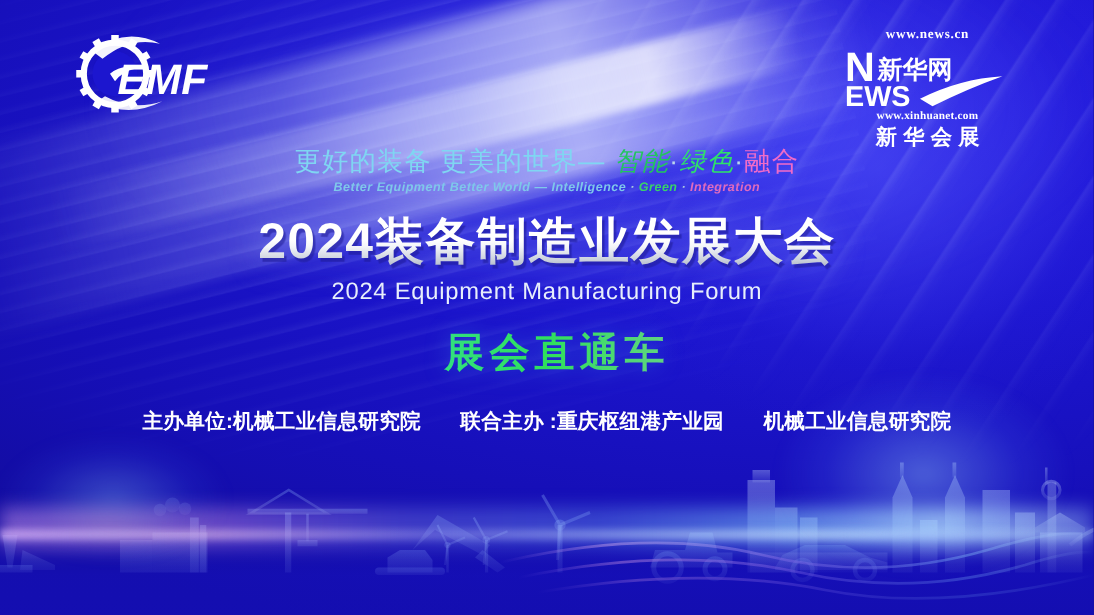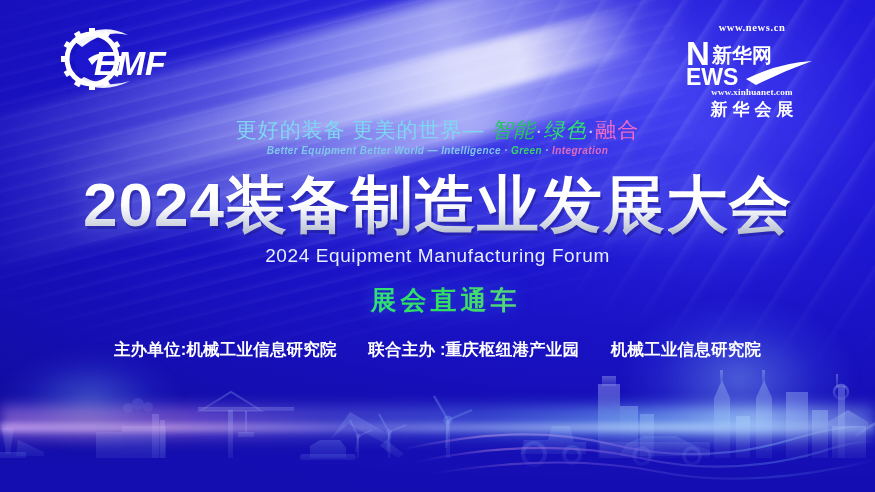--- a/index.html
+++ b/index.html
@@ -142,21 +142,21 @@
   }
 
   
   .logo-emf{
     position:absolute; left:58px; top:25px;
     width:120px; height:68px;
   }
   .logo-emf svg{ width:100%; height:100%; display:block; }
 
   .logo-xinhua{
-    position:absolute; right:48px; top:22px;
+    position:absolute; right:58px; top:22px;
     width:150px; text-align:center;
     color:#fff;
   }
   .xh-url-top{
     font-size:10.5px; letter-spacing:.6px; font-weight:700;
     color:#ffffff; line-height:1.1; margin-bottom:1px;
     font-family:"Liberation Serif","DejaVu Serif",serif;
   }
   .xh-mark{
     position:relative; width:132px; height:52px; margin:0 auto;
@@ -196,39 +196,39 @@
     font-size:10px; font-style:italic; font-weight:600;
     letter-spacing:.4px; white-space:nowrap;
   }
   .tagline-en .cy{ color:#7fc8ea; }
   .tagline-en .gr{ color:#3ad36a; }
   .tagline-en .pk{ color:#e06bbe; }
   .tagline-en .dot{ color:#a8c4e0; }
 
   .main-title{
     margin-top:17px;
-    font-size:62px; font-weight:700;
+    font-size:40px; font-weight:700;
     letter-spacing:1px; line-height:1.02;
     white-space:nowrap;
     background:linear-gradient(180deg,#ffffff 0%,#ffffff 46%,#f2f4f8 60%,#c9cfdb 86%,#aeb6c6 100%);
     -webkit-background-clip:text; background-clip:text;
     -webkit-text-fill-color:transparent; color:transparent;
     filter:drop-shadow(2px 3px 0 rgba(30,25,150,.55)) drop-shadow(0 0 14px rgba(160,180,255,.35));
   }
 
   .subtitle-en{
     margin-top:9px;
     font-size:19px; font-weight:400;
     letter-spacing:.6px; color:#e8effb;
     white-space:nowrap;
   }
 
   .express{
     margin-top:16px;
-    font-size:26px; font-weight:700;
+    font-size:32px; font-weight:700;
     letter-spacing:4px; white-space:nowrap;
     background:linear-gradient(90deg,#49d7f0 0%,#35dfa6 30%,#2fe05c 50%,#6fd08c 64%,#9f9fe0 78%,#e860c8 93%,#f06ad0 100%);
     -webkit-background-clip:text; background-clip:text;
     -webkit-text-fill-color:transparent; color:transparent;
     filter:drop-shadow(0 0 10px rgba(90,200,255,.28));
     padding-left:16px;
   }
 
   .organizers{
     margin-top:21px;

